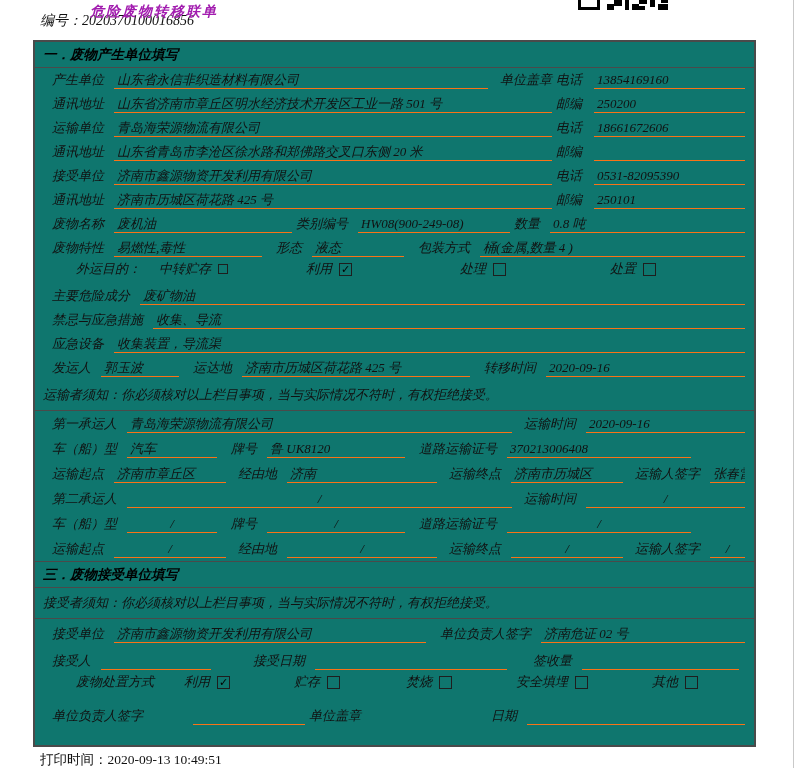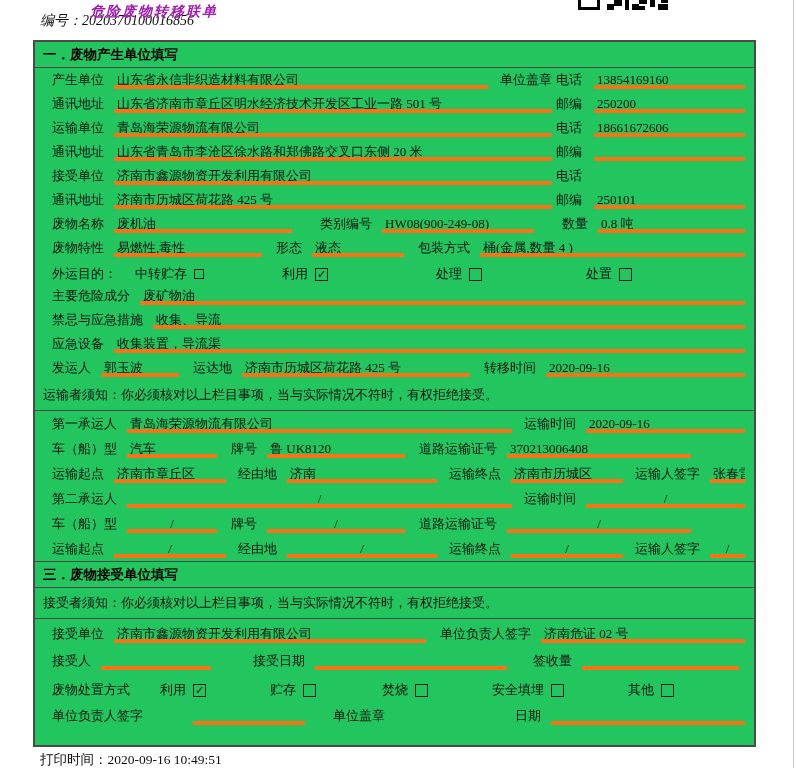--- a/index.html
+++ b/index.html
@@ -13,49 +13,49 @@
   .serial { position:absolute; left:40px; top:12px; font-size:14px; white-space:nowrap; }
   .doc-title {
     position:absolute; left:90px; right:0; top:3px; text-align:left;
     font-family:"Liberation Sans","DejaVu Sans",sans-serif; font-weight:bold;
     font-size:14px; letter-spacing:2px; color:#a21caf;
   }
   .qr { position:absolute; left:578px; top:0; }
 
   .form-table {
     position:absolute; left:33px; top:40px; width:723px; height:707px;
-    border:2px solid #4a4a4a; box-sizing:border-box; background:#22c55e;
+    border:2px solid #4a4a4a; box-sizing:border-box; background:#0f766e;font-style:italic;
   }
   .sec-hdr {
     height:25px; line-height:25px; border-bottom:1px solid #4a4a4a;
     font-family:"Liberation Sans","DejaVu Sans",sans-serif; font-weight:bold;
     font-size:13.5px; padding-left:8px; color:#000;
   }
   .sec-hdr.mid { border-top:1px solid #4a4a4a; }
   .notice { height:30px; line-height:30px; border-bottom:1px solid #4a4a4a; padding-left:8px; white-space:nowrap; }
 
   .row { display:flex; align-items:flex-end; padding:0 9px 3px 17px; box-sizing:border-box; height:24px; }
   .row.h25 { height:25px; }
   .row.h27 { height:27px; }
   .row.h28 { height:28px;text-align:center; }
-  .row.cbrow { align-items:flex-end; padding-bottom:1px; }
+  .row.cbrow { align-items:flex-start; padding-bottom:1px;margin-left:24px; }
 
   .lbl { white-space:nowrap; margin-right:10px; line-height:18px; flex:0 0 auto; }
   .val {
-    border-bottom:4px solid #f97316; padding:0 3px; white-space:nowrap;
+    border-bottom:1px solid #f97316; padding:0 3px; white-space:nowrap;
     box-sizing:border-box; height:18px; line-height:18px; overflow:hidden; flex:0 0 auto;
   }
   .fill { flex:1 1 auto; }
   .ctr { text-align:center; }
   .lgrp { display:flex; align-items:flex-end; width:500px; flex:0 0 auto; }
 
   .w78{width:78px}.w90{width:90px}.w92{width:92px}.w110{width:110px}.w112{width:112px}
   .w138{width:138px}.w148{width:148px}.w150{width:150px}.w152{width:152px}.w178{width:178px}
   .w192{width:192px}.w228{width:228px}.w312{width:312px}.w385{width:385px}
-  .ml8{margin-left:8px}.ml12{margin-left:12px}.ml14{margin-left:14px}.ml16{margin-left:28px}
+  .ml8{margin-left:8px}.ml12{margin-left:12px}.ml14{margin-left:14px}.ml16{margin-left:4px}
   .ml20{margin-left:20px}.ml26{margin-left:26px}.ml40{margin-left:40px}.ml42{margin-left:42px}
   .ml64{margin-left:64px}.ml66{margin-left:66px}.ml78{margin-left:78px}.ml104{margin-left:104px}
   .ml108{margin-left:108px}.ml120{margin-left:120px}.mr0{margin-right:0}.mr6{margin-right:6px}
   .mr54{margin-right:54px}
   .rlbl { margin:0 12px 0 4px; }
 
   .opt { display:flex; align-items:center; flex:0 0 auto; }
   .cb {
     display:inline-block; width:11px; height:11px; border:1px solid #1e1e1e; margin-left:7px;
     font-family:"DejaVu Sans",sans-serif; font-size:11px; line-height:11px; text-align:center; color:#000;
@@ -130,20 +130,21 @@
     <span class="lbl rlbl">邮编</span>
     <span class="val fill"></span>
   </div>
 
   <div class="row">
     <div class="lgrp">
       <span class="lbl">接受单位</span>
       <span class="val fill">济南市鑫源物资开发利用有限公司</span>
     </div>
     <span class="lbl rlbl">电话</span>
+    <span class="val fill">0531-82095390</span>
   </div>
 
   <div class="row">
     <div class="lgrp">
       <span class="lbl">通讯地址</span>
       <span class="val fill">济南市历城区荷花路 425 号</span>
     </div>
     <span class="lbl rlbl">邮编</span>
     <span class="val fill">250101</span>
   </div>
@@ -312,13 +313,13 @@
   <div class="row h28">
     <span class="lbl">单位负责人签字</span>
     <span class="val w112 ml40"></span>
     <span class="lbl ml16">单位盖章</span>
     <span class="lbl ml120">日期</span>
     <span class="val fill"></span>
   </div>
 
 </div>
 
-<div class="print-time"><span>打印时间：</span><span>2020-09-16 10:49:51</span></div>
+<div class="print-time"><span>打印时间：</span><span>2020-09-13 10:49:51</span></div>
 
 </body></html>

